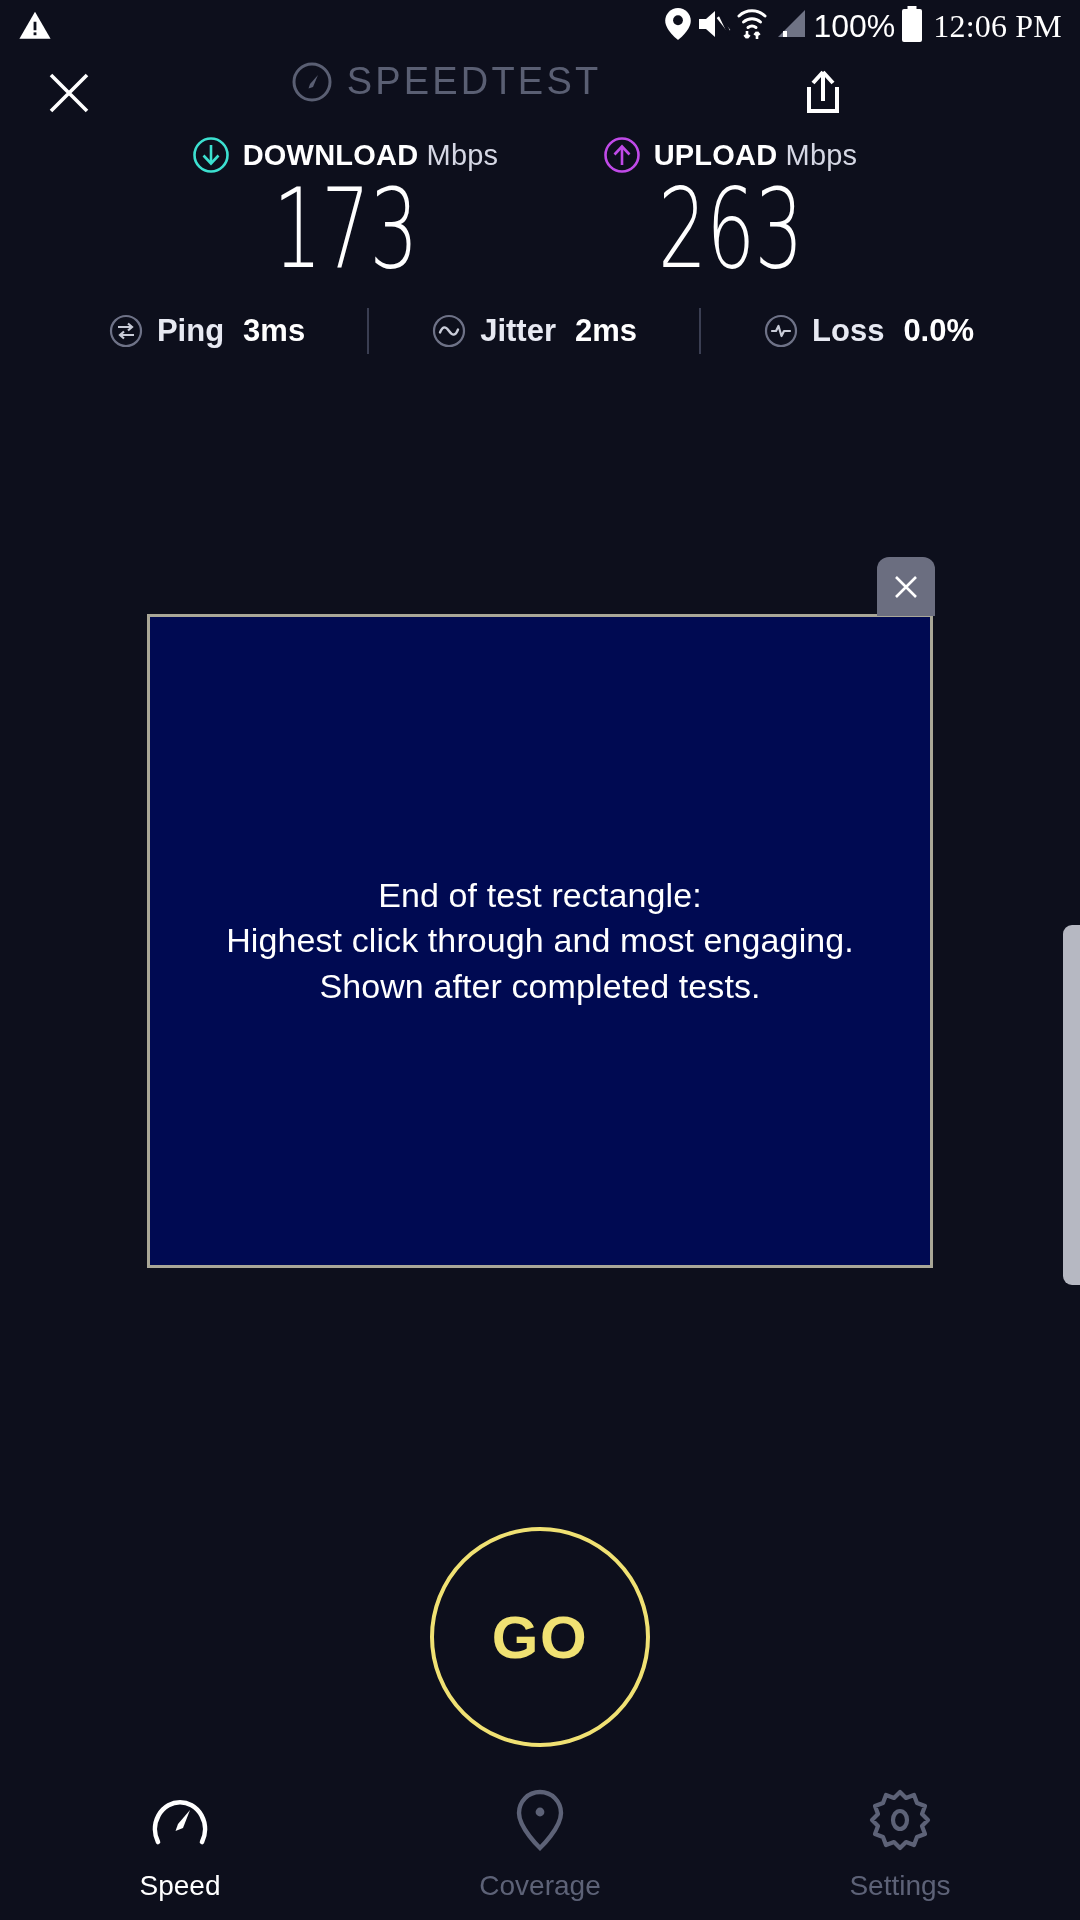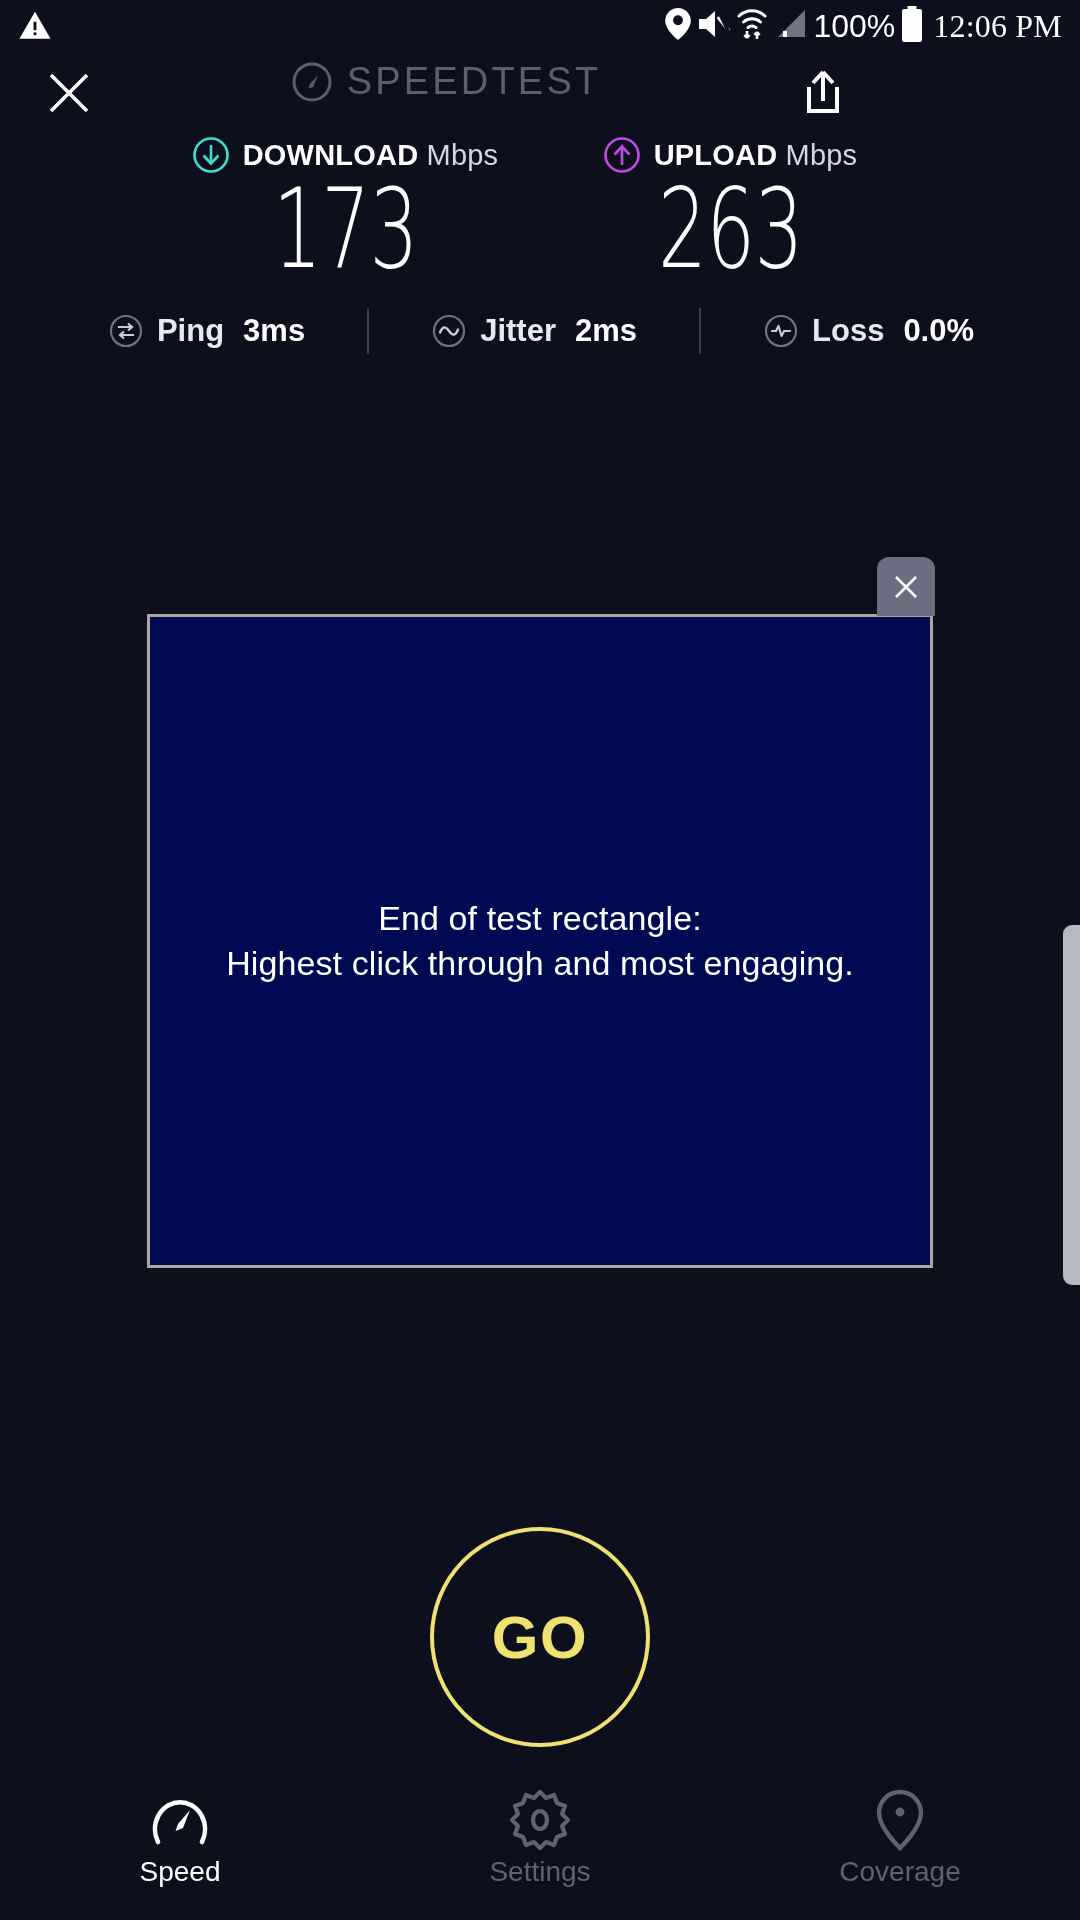--- a/index.html
+++ b/index.html
@@ -108,21 +108,21 @@
     color:#f0e173; font-size:60px; font-weight:700; letter-spacing:1.5px;
   }
 
   
   .bottomnav {
     position:absolute; left:0; bottom:0; width:1080px; height:150px;
     display:flex; align-items:flex-start; padding-top:14px;
   }
   .nav-item {
     flex:1; display:flex; flex-direction:column; align-items:center;
-    cursor:pointer;
+    gap:14px; cursor:pointer;
   }
   .nav-label { font-size:28px; color:#5d6277; }
   .nav-item.active .nav-label { color:#ffffff; }
 </style>
 </head>
 <body>
 
 <div class="screen">
 
   <div class="statusbar">
@@ -264,20 +264,21 @@
   <div class="ad-wrap">
     <div class="ad-close">
       <svg width="30" height="30" viewBox="0 0 30 30">
         <path d="M5 5 L25 25 M25 5 L5 25" stroke="#ffffff" stroke-width="2.6" fill="none"></path>
       </svg>
     </div>
     <div class="ad-box">
       <div class="ad-text">
         <div>End of test rectangle:</div>
         <div>Highest click through and most engaging.</div>
+        <div>Shown after completed tests.</div>
       </div>
     </div>
   </div>
 
   <div class="scrollbar"></div>
 
   <div class="go-btn">
     <span class="go-text">GO</span>
   </div>
 
@@ -287,28 +288,28 @@
       <svg width="72" height="72" viewBox="0 0 72 72">
         <path d="M14 58 A25 27 0 1 1 58 58" stroke="#ffffff" stroke-width="4.6" fill="none" stroke-linecap="round"></path>
         <path d="M46 26 L34 40 L31.5 47 L39 44 Z" fill="#ffffff"></path>
       </svg>
       <span class="nav-label">Speed</span>
     </div>
 
 
     <div class="nav-item">
       <svg width="72" height="72" viewBox="0 0 72 72">
+        <path d="M36 8 C24 8 15 17.5 15 29 C15 44 36 64 36 64 C36 64 57 44 57 29 C57 17.5 48 8 36 8 Z" stroke="#5d6277" stroke-width="4.4" fill="none"></path>
+        <circle cx="36" cy="28" r="4.4" fill="#5d6277"></circle>
+      </svg>
+      <span class="nav-label">Coverage</span>
+    </div>
+
+    <div class="nav-item">
+      <svg width="72" height="72" viewBox="0 0 72 72">
         <path d="M36 8 L42 14 L50 11 L53 19 L61 22 L58 30 L64 36 L58 42 L61 50 L53 53 L50 61 L42 58 L36 64 L30 58 L22 61 L19 53 L11 50 L14 42 L8 36 L14 30 L11 22 L19 19 L22 11 L30 14 Z" stroke="#5d6277" stroke-width="4.2" fill="none" stroke-linejoin="round"></path>
         <ellipse cx="36" cy="36" rx="7" ry="9" stroke="#5d6277" stroke-width="4.2" fill="none"></ellipse>
       </svg>
       <span class="nav-label">Settings</span>
     </div>
-
-    <div class="nav-item">
-      <svg width="72" height="72" viewBox="0 0 72 72">
-        <path d="M36 8 C24 8 15 17.5 15 29 C15 44 36 64 36 64 C36 64 57 44 57 29 C57 17.5 48 8 36 8 Z" stroke="#5d6277" stroke-width="4.4" fill="none"></path>
-        <circle cx="36" cy="28" r="4.4" fill="#5d6277"></circle>
-      </svg>
-      <span class="nav-label">Coverage</span>
-    </div>
   </div>
 
 </div>
 
 </body></html>

